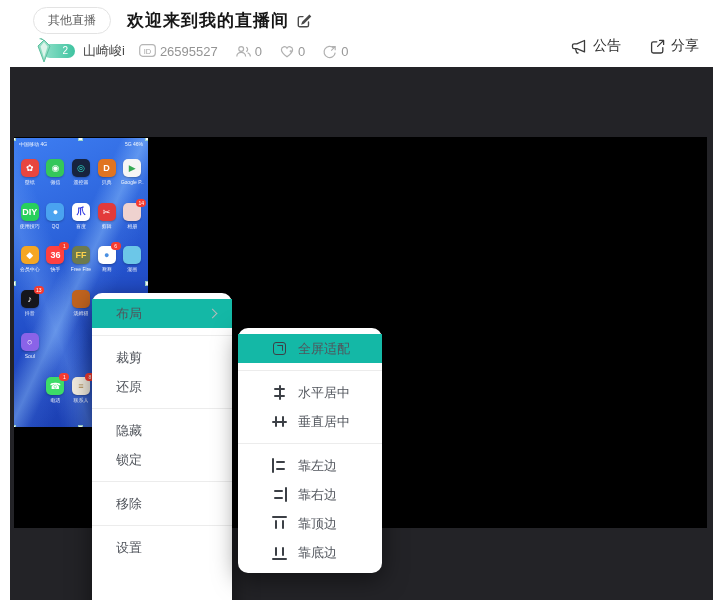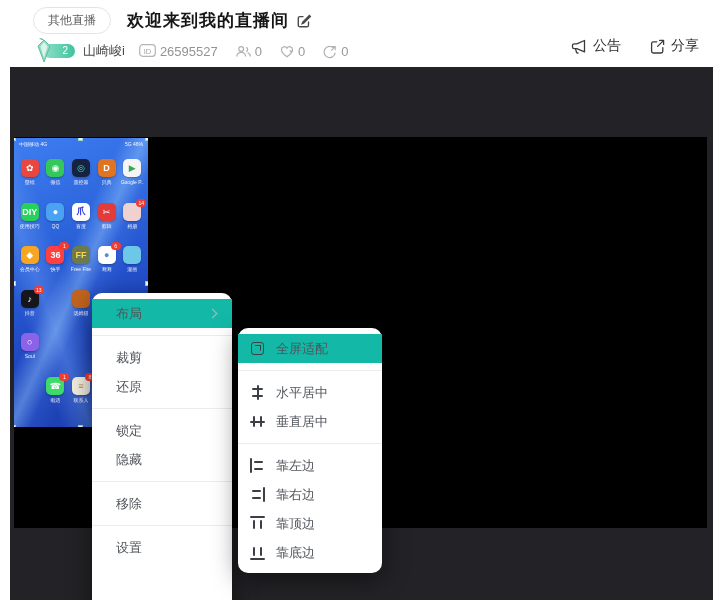--- a/index.html
+++ b/index.html
@@ -42,21 +42,21 @@
   .h-ml{left:-3px;top:143px;} .h-mr{left:131px;top:143px;}
   .h-bl{left:-3px;top:287px;} .h-bm{left:64px;top:287px;} .h-br{left:131px;top:287px;}
   
   .menu{position:absolute;background:#fff;border-radius:10px;box-shadow:0 6px 24px rgba(0,0,0,.5);padding:6px 0;z-index:10;}
   .menu-main{left:92px;top:293px;width:140px;height:340px;border-bottom-left-radius:0;border-bottom-right-radius:0;}
   .menu-sub{left:238px;top:328px;width:144px;}
   .mi{height:29px;display:flex;align-items:center;padding:0 16px 0 24px;font-size:13px;color:#51555c;cursor:pointer;}
   .mi.is-active{background:#14b8a6;}
   .mi.is-divider{height:1px;background:#ececec;margin:7px 0;padding:0;cursor:default;}
   .chev{width:6px;height:6px;border-top:1.4px solid #b9b9b9;border-right:1.4px solid #b9b9b9;transform:rotate(45deg);margin-left:auto;}
-  .smi{padding-left:12px;}
+  .smi{padding-left:34px;}
   .smi-icon{width:15px;height:15px;position:relative;margin-right:11px;flex:0 0 15px;}
   .smi-icon::before,.smi-icon::after{content:'';position:absolute;background:#3c4046;border-radius:1px;}
   .ic-fit-screen::before{background:transparent;inset:1px;border:1.6px solid #3c4046;border-radius:3px;}
   .ic-fit-screen::after{background:transparent;width:5px;height:5px;right:4px;top:4px;border-top:1.6px solid #3c4046;border-right:1.6px solid #3c4046;}
   .ic-h-center::before{left:50%;top:0;width:2px;height:15px;margin-left:-1px;}
   .ic-h-center::after{left:2px;top:3px;width:11px;height:2px;box-shadow:0 7px 0 #3c4046;}
   .ic-v-center::before{top:50%;left:0;height:2px;width:15px;margin-top:-1px;}
   .ic-v-center::after{top:2px;left:3px;width:2px;height:11px;box-shadow:7px 0 0 #3c4046;}
   .ic-align-left::before{left:0;top:0;width:2px;height:15px;}
   .ic-align-left::after{left:4px;top:3px;width:9px;height:2px;box-shadow:0 7px 0 #3c4046;}
@@ -436,26 +436,26 @@
       <span>还原</span>
 
     </div>
 
     <div class="mi is-divider">
       
       
     </div>
 
     <div class="mi">
+      <span>隐藏</span>
+
+    </div>
+
+    <div class="mi">
       <span>锁定</span>
-
-    </div>
-
-    <div class="mi">
-      <span>隐藏</span>
 
     </div>
 
     <div class="mi is-divider">
       
       
     </div>
 
     <div class="mi">
       <span>移除</span>

